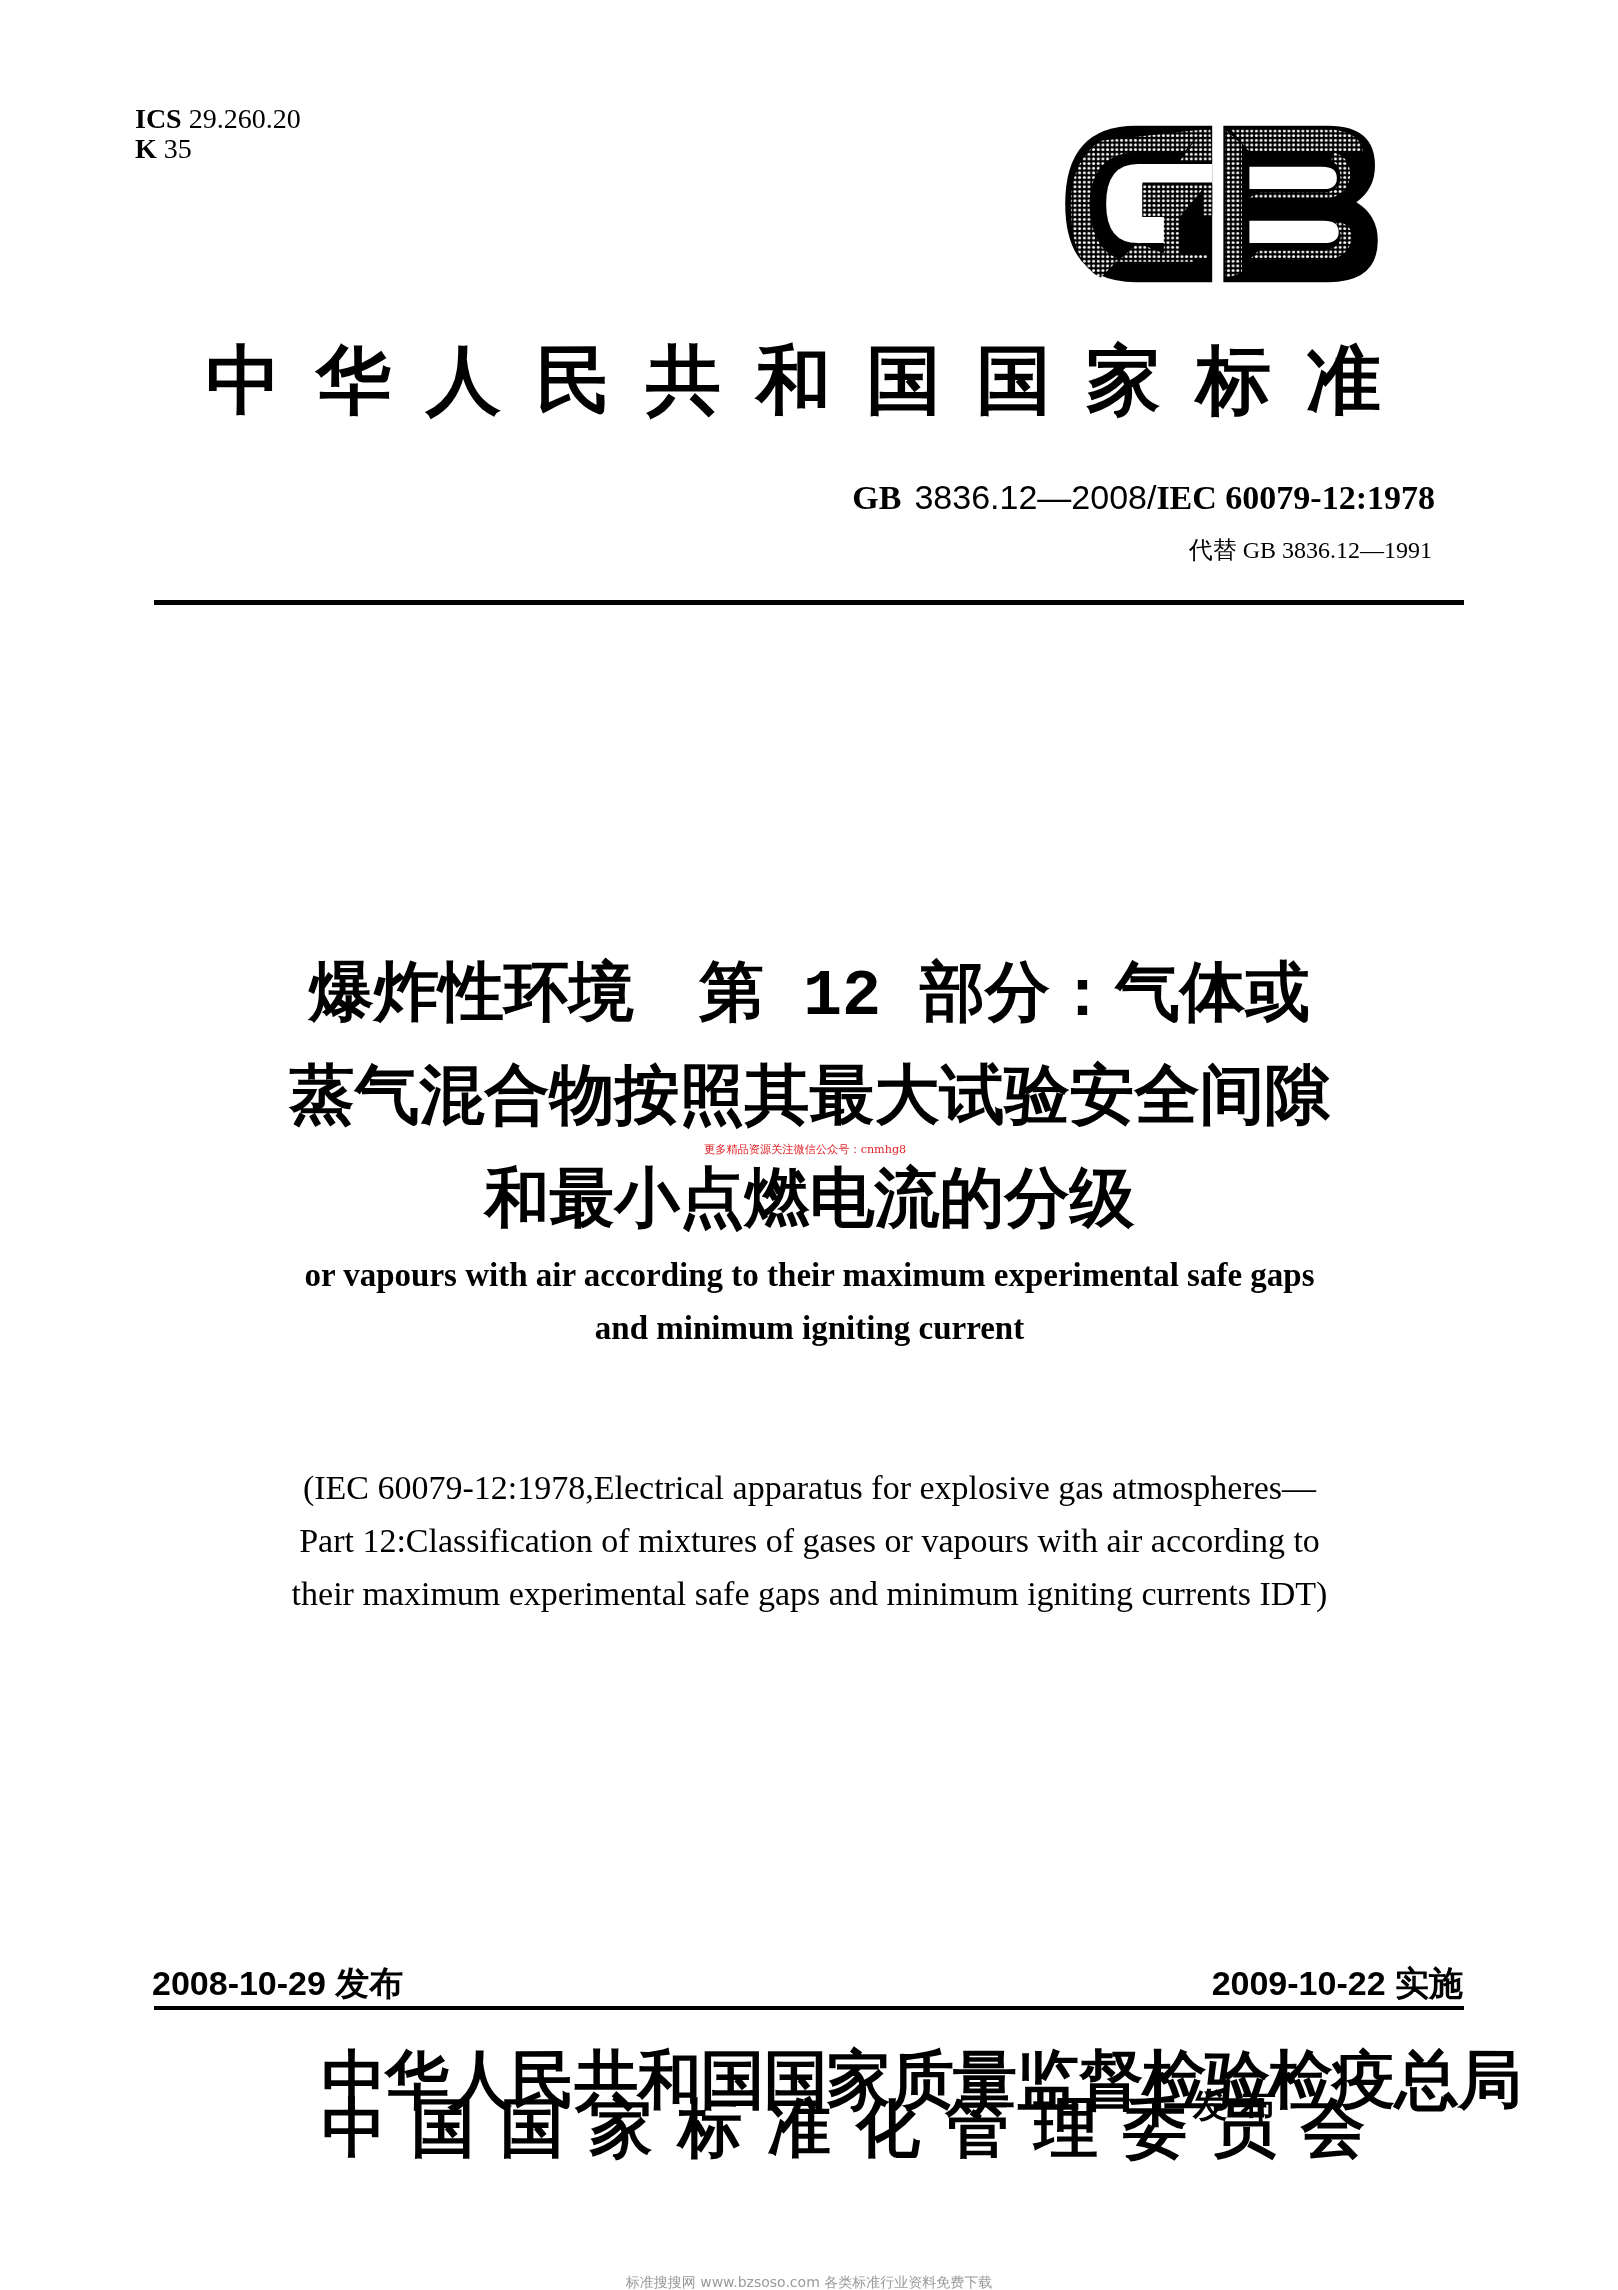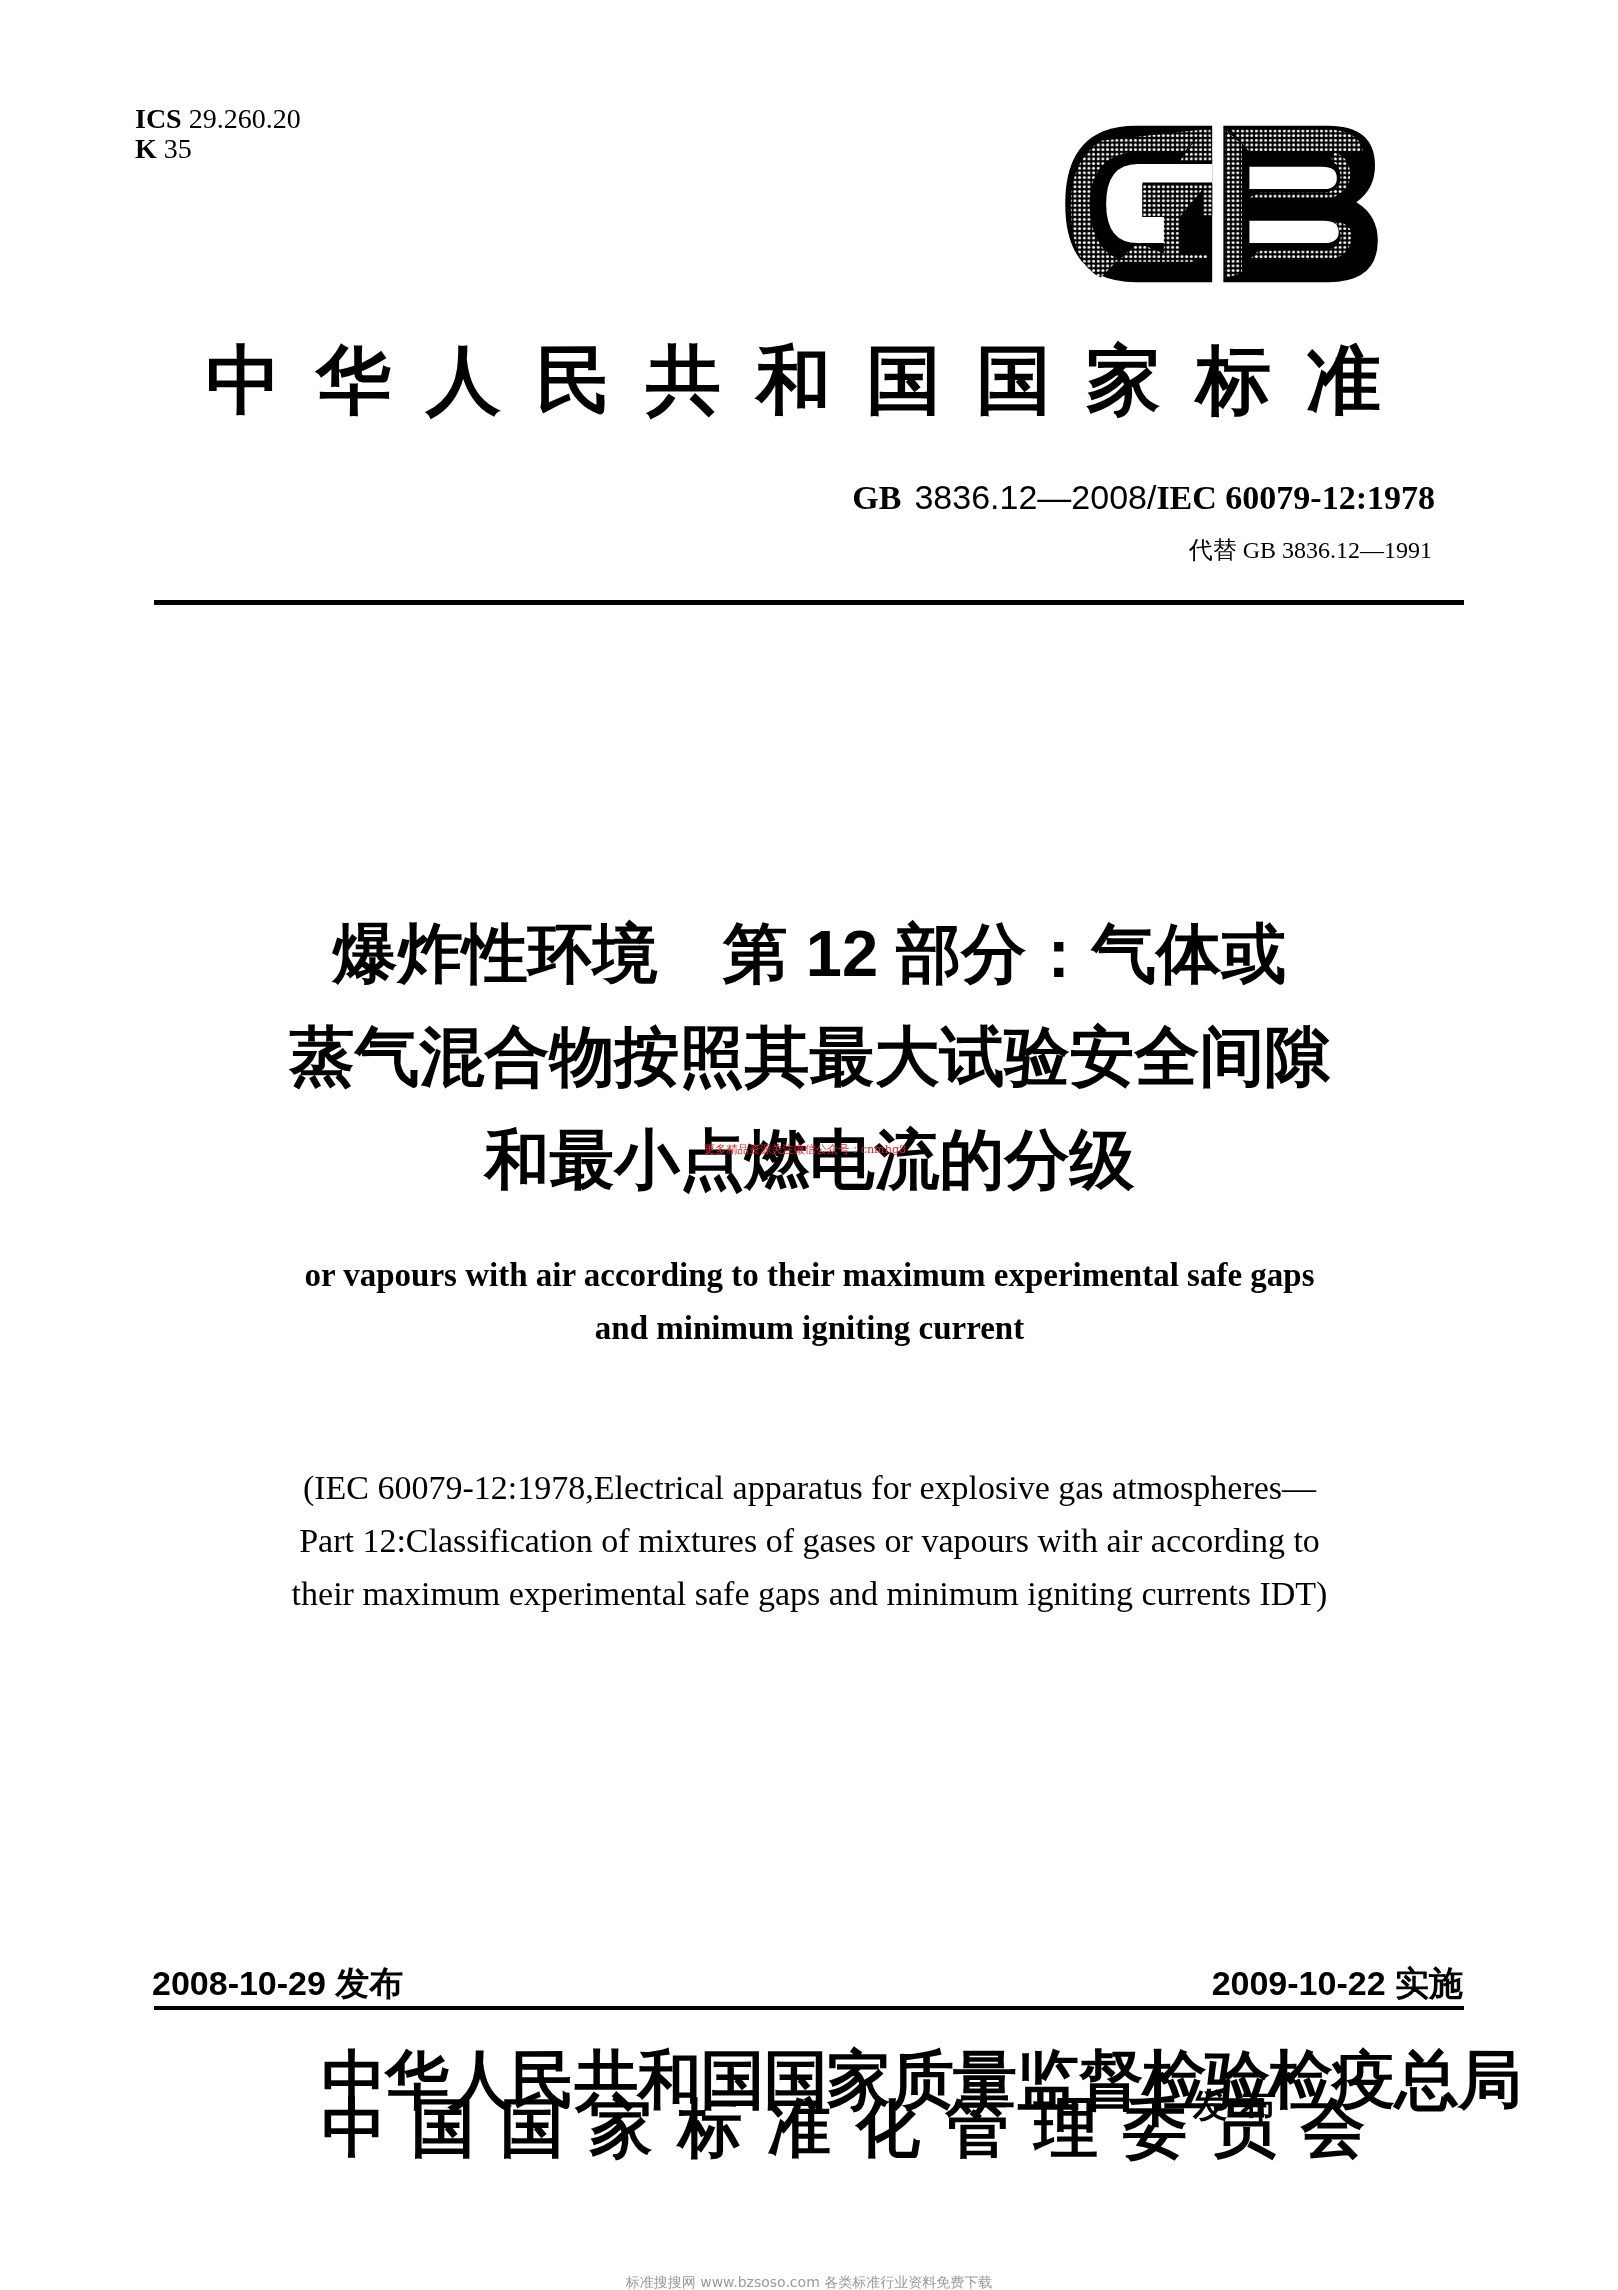--- a/index.html
+++ b/index.html
@@ -27,22 +27,22 @@
   #replaces {
     right: 186px; top: 520px; text-align: right; white-space: nowrap;
     font-family: "Liberation Serif", "DejaVu Serif", serif; font-size: 24px; line-height: 28px; margin-top: 16px;
   }
 
   .rule { left: 154px; width: 1310px; background: #000; }
   #rule-top { top: 600px; height: 4.7px; }
   #rule-bottom { top: 2006px; height: 3.7px; }
 
   #cn-title {
-    left: 157px; top: 902px; width: 1305px; text-align: center;
-    font-family: Liberation Sans, sans-serif; font-weight: bold;
+    left: 157px; top: 946px; width: 1305px; text-align: center;
+    font-family: Liberation Mono, monospace; font-weight: bold;
     font-size: 65px; line-height: 103px;
   }
   #cn-title .line { display: block; white-space: nowrap; }
 
   #watermark {
     left: 704px; top: 1143px; white-space: nowrap;
     font-family: "DejaVu Serif", serif; font-size: 11.2px; line-height: 13px; color: #e0262b;
   }
 
   #en-title {

